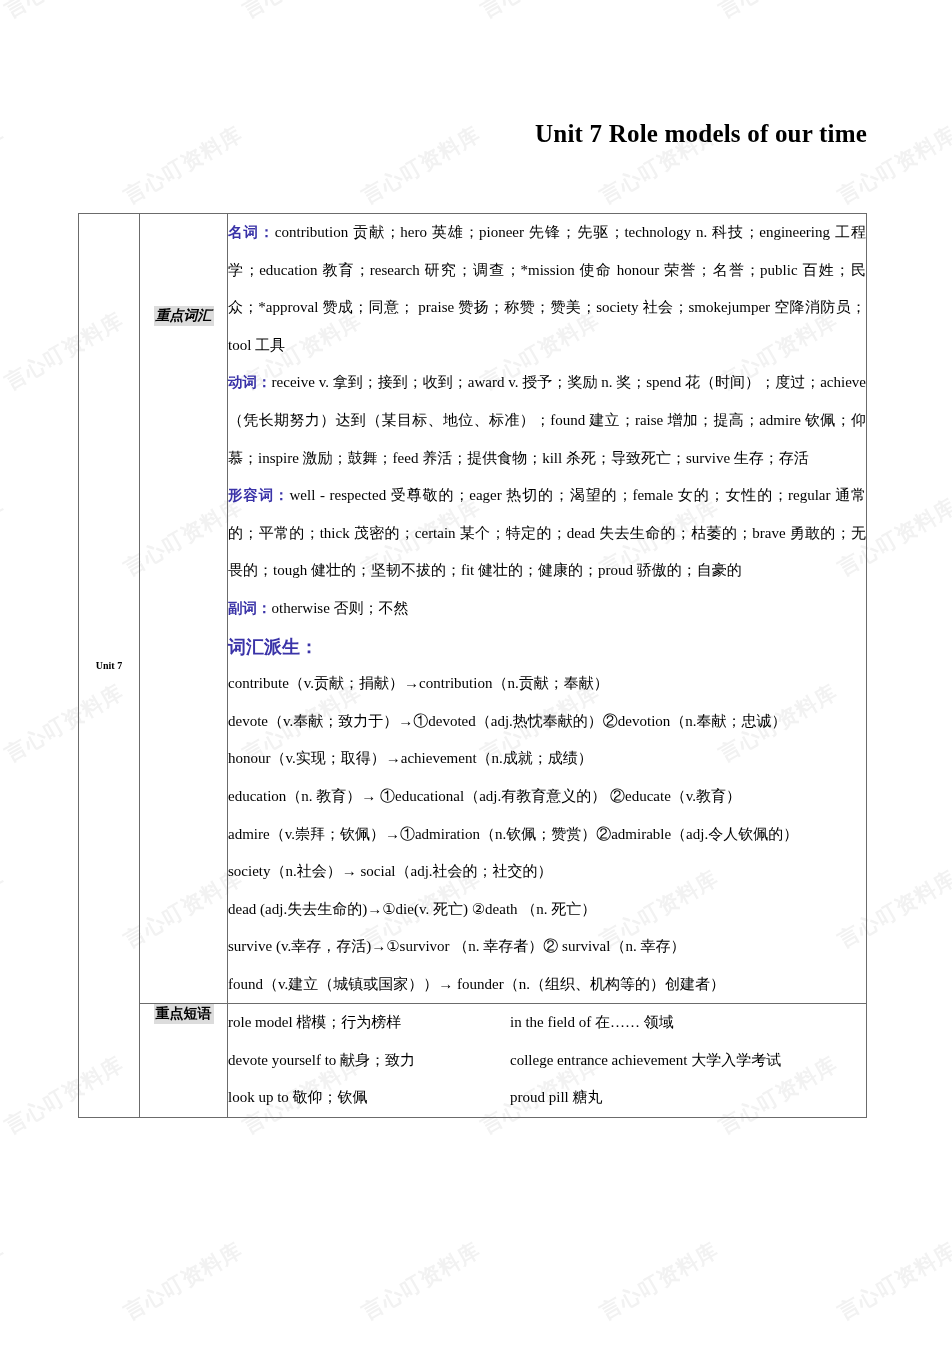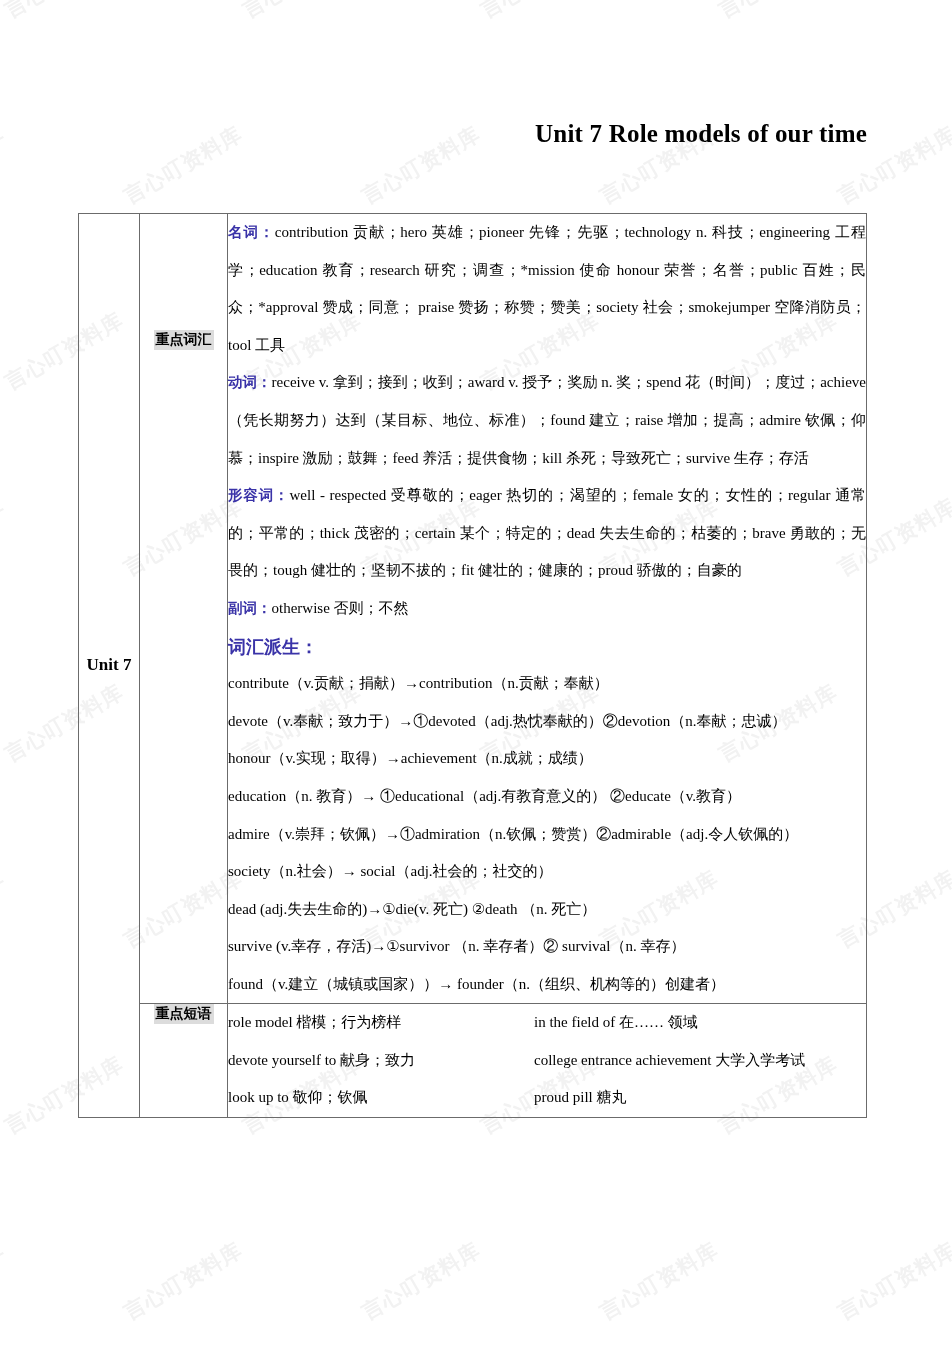--- a/index.html
+++ b/index.html
@@ -80,38 +80,38 @@
     padding: 0;
   }
   .col-unit    { width: 61px; }
   .col-section { width: 88px; }
   .col-body    { width: 639px; }
 
   .unit-cell {
     text-align: center;
     vertical-align: middle !important;
     font-weight: 700;
-    font-size: 17px;
+    font-size: 10px;
   }
 
   .section-cell {
     text-align: center;
     padding-top: 0;
   }
   .section-tag {
     display: inline-block;
     background: #dcdcdc;
     font-family: "DejaVu Sans", "Liberation Sans", sans-serif;
     font-weight: 700;
     font-size: 14px;
     padding: 1px 2px;
     white-space: nowrap;
   }
   .section-cell.vocab   { vertical-align: top; }
-  .section-cell.vocab .section-tag { margin-top: 116px; }
+  .section-cell.vocab .section-tag { margin-top: 92px; font-style: italic; }
   .section-cell.phrase  { vertical-align: bottom; }
   .section-cell.phrase .section-tag { margin-bottom: 18px; }
 
   .body-cell {
     padding: 9px 6px 10px 6px;
   }
 
   
   .vline {
     font-size: 15px;
@@ -143,21 +143,20 @@
     line-height: 37.6px;
     margin: 0;
     white-space: nowrap;
   }
 
   
   .phrase-row {
     display: flex;
     line-height: 37.4px;
     font-size: 15px;
-    gap: 24px;
   }
   .phrase-col-a { width: 282px; flex: 0 0 282px; }
   .phrase-col-b { flex: 1 1 auto; }
 
   
   #page-footer {
     position: absolute;
     left: 0;
     top: 1243px;
     width: 952px;

